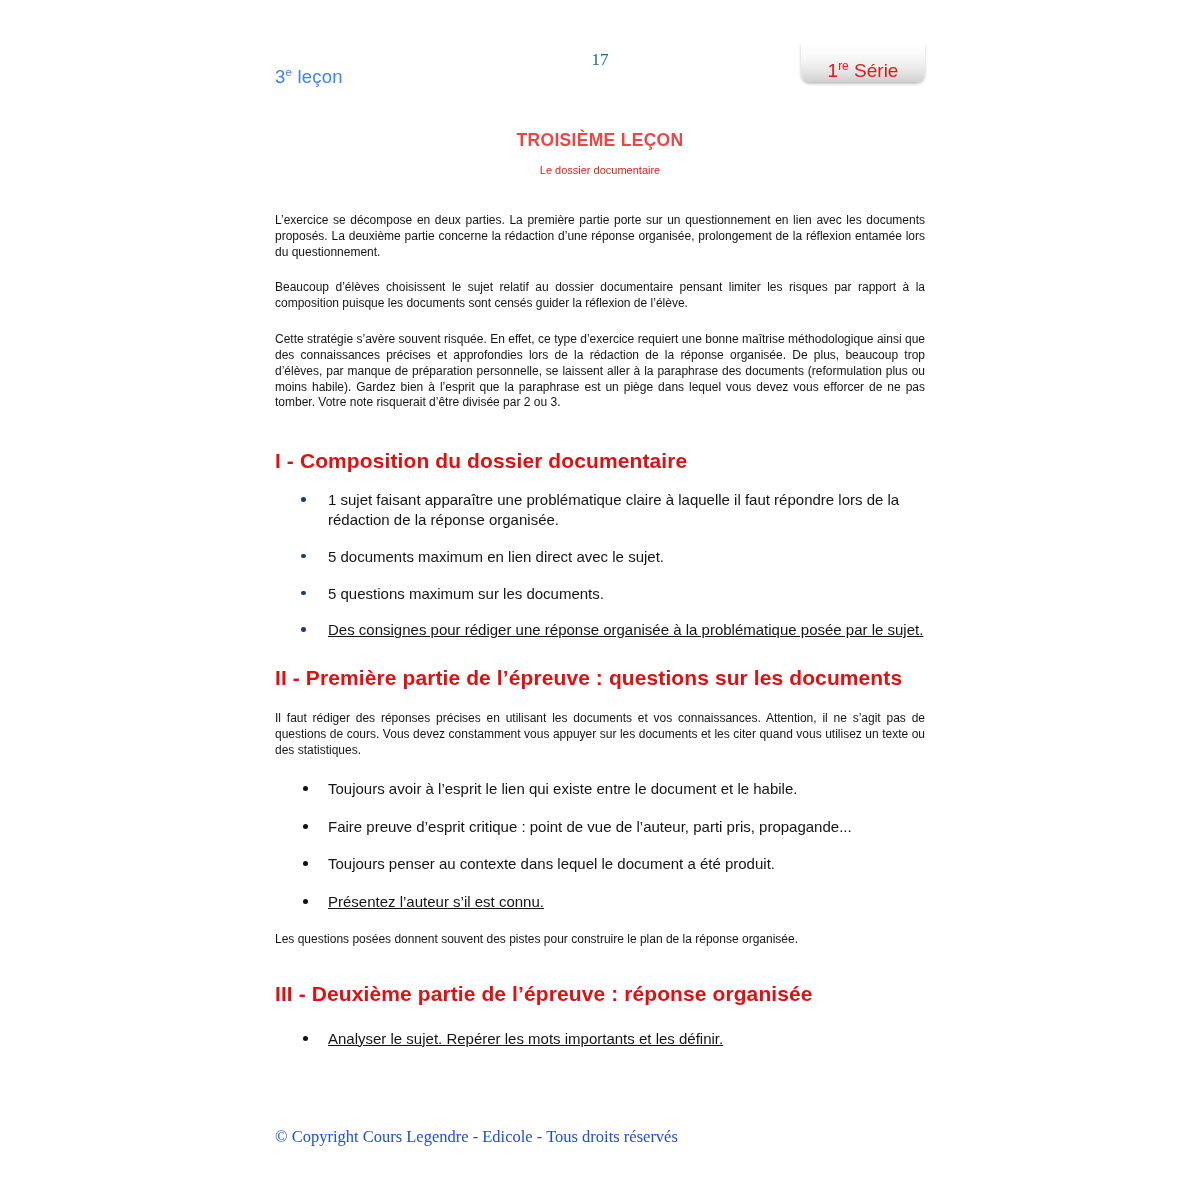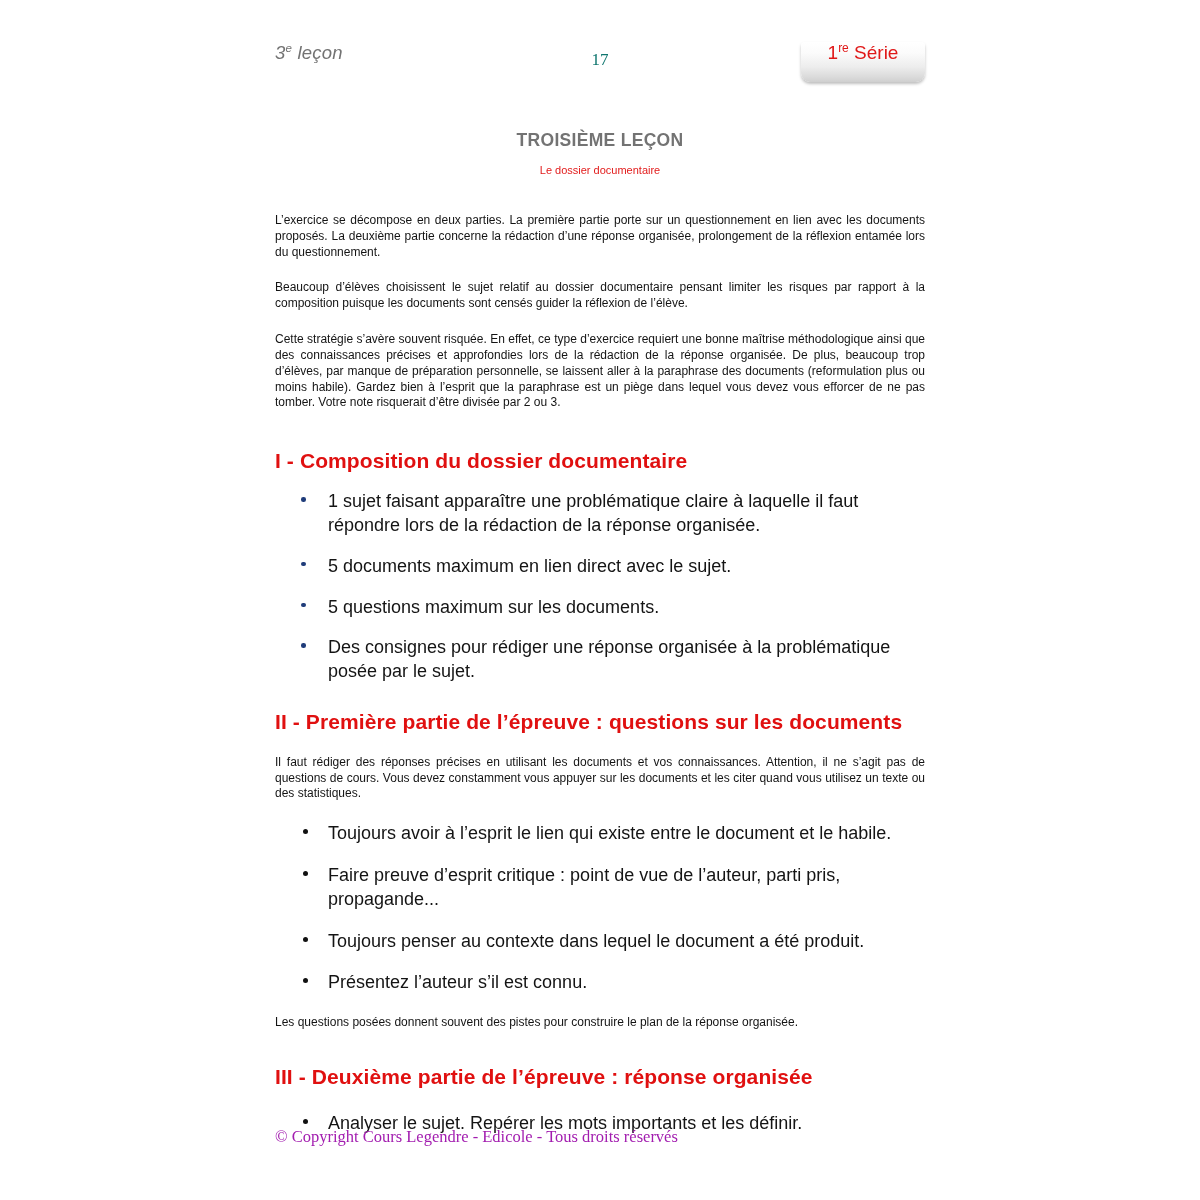--- a/index.html
+++ b/index.html
@@ -26,26 +26,25 @@
   .header {
     position: absolute;
     left: 275px;
     top: 42px;
     width: 650px;
     height: 46px;
   }
   .lesson-label {
     position: absolute;
     left: 0;
-    top: 0;
+    top: 24px;
     font-size: 18.5px;
-    color: #737373;
+    color: #3b82f6;
     letter-spacing: .2px;
     white-space: nowrap;
-    font-style: italic;
   }
   .lesson-label sup {
     font-size: 11.5px;
     vertical-align: super;
     line-height: 0;
   }
   .page-number {
     position: absolute;
     left: 0;
     right: 0;
@@ -66,21 +65,21 @@
     border-radius: 4px 4px 9px 9px;
     background: linear-gradient(180deg,
                 #ffffff 0%,
                 #fbfbfb 28%,
                 #ededed 62%,
                 #dadada 88%,
                 #cfcfcf 100%);
     box-shadow: 0 2px 3px rgba(0,0,0,0.25),
                 inset 0 1px 0 rgba(255,255,255,0.9);
     display: flex;
-    align-items: flex-start;
+    align-items: flex-end;
     justify-content: center;
   }
   .serie-badge .serie-text {
     font-size: 19px;
     color: #e01818;
     white-space: nowrap;
   }
   .serie-badge .serie-text sup {
     font-size: 12px;
     vertical-align: super;
@@ -89,21 +88,21 @@
 
   
   .doc-title {
     position: absolute;
     left: 0;
     right: 0;
     top: 118px;
     text-align: center;
     font-size: 17.5px;
     font-weight: bold;
-    color: #737373;
+    color: #ef4444;
     letter-spacing: .3px;
   }
   .doc-subtitle {
     position: absolute;
     left: 0;
     right: 0;
     top: 164px;
     text-align: center;
     font-size: 11px;
     color: #e21b1b;
@@ -139,25 +138,25 @@
 
   ul.bullets {
     list-style: none;
     margin: 0;
     padding: 0;
   }
   ul.bullets li {
     position: relative;
     padding-left: 53px;
     margin-bottom: 17px;
-    font-size: 18px;
+    font-size: 15px;
     line-height: 1.32;
     color: #141414;
   }
-  ul.bullets li:last-child { margin-bottom: 0; }
+  ul.bullets li:last-child { margin-bottom: 0; text-decoration: underline; }
   ul.bullets li::before {
     content: "";
     position: absolute;
     left: 26px;
     top: 7px;
     width: 4.5px;
     height: 4.5px;
     border-radius: 50%;
     background: #1f3c7a;
   }
@@ -169,21 +168,21 @@
   }
   ul.bullets.sp2 li { margin-bottom: 18px; }
 
   
   .footer {
     position: absolute;
     left: 275px;
     top: 1127px;
     font-family: "Liberation Serif", serif;
     font-size: 16.5px;
-    color: #a21caf;
+    color: #1d4ed8;
     white-space: nowrap;
   }
 </style>
 </head>
 <body>
 
 <div class="page">
 
   <div class="header">
     <div class="lesson-label"><span>3</span><sup>e</sup><span> leçon</span></div>

